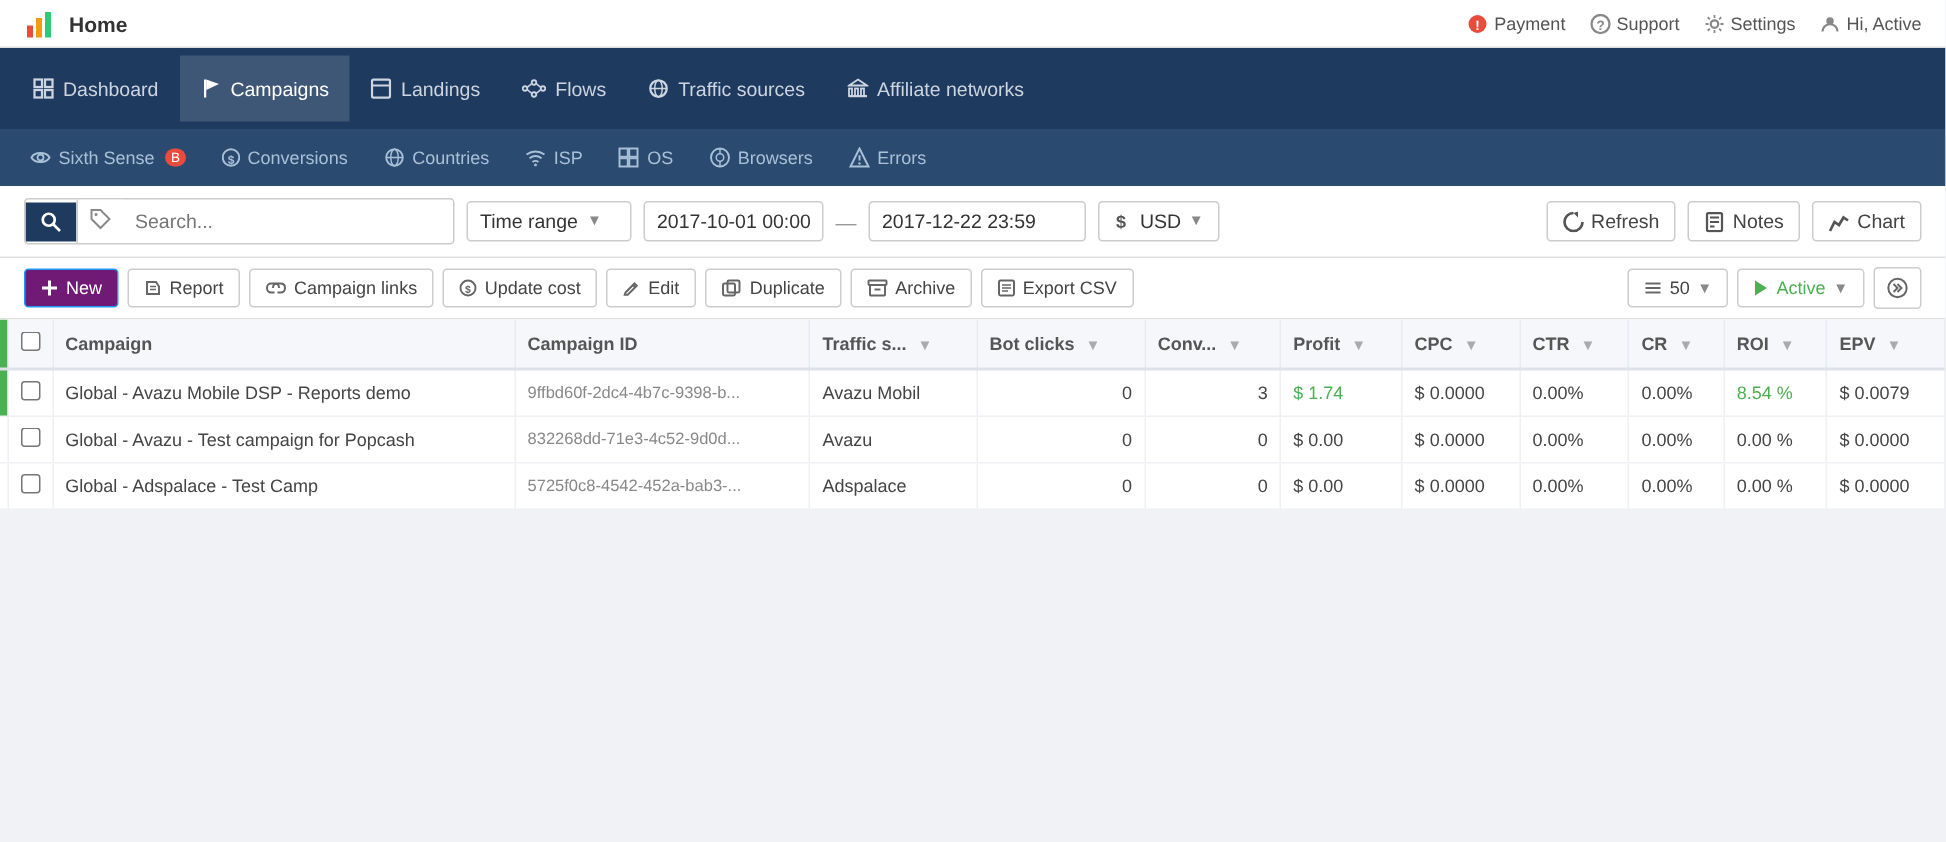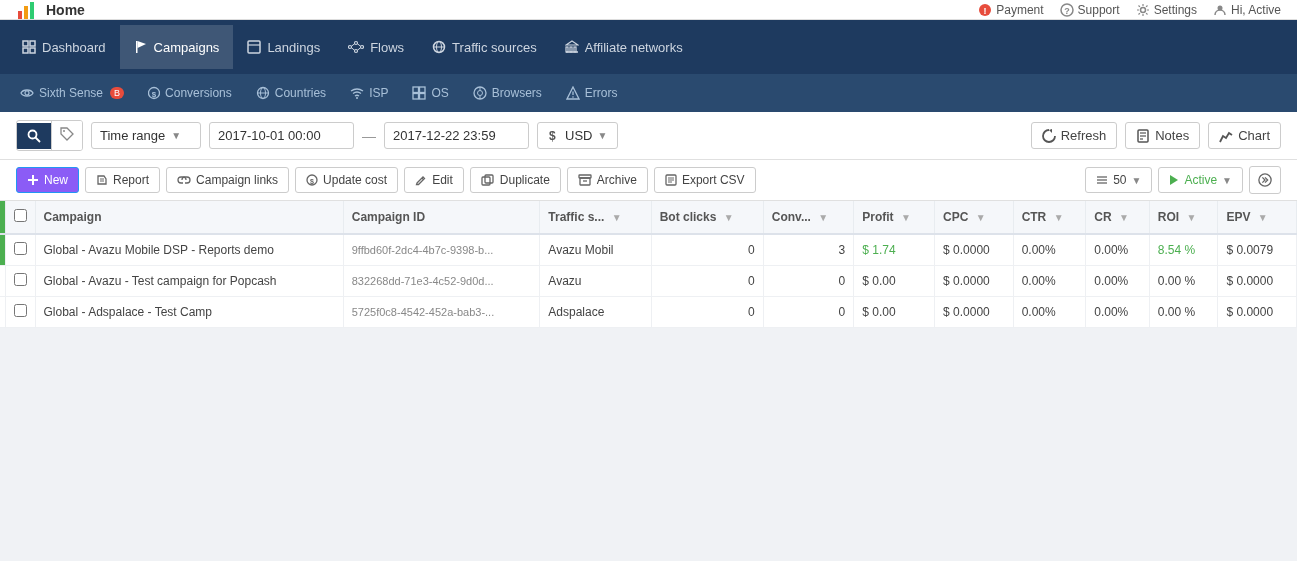--- a/index.html
+++ b/index.html
@@ -5,21 +5,21 @@
     * { box-sizing: border-box; margin: 0; padding: 0; }
     body { font-family: Arial, sans-serif; font-size: 13px; background: #f0f2f5; color: #333; }
 
     
     .topbar {
       background: #fff;
       display: flex;
       align-items: center;
       justify-content: space-between;
       padding: 0 16px;
-      height: 20px;
+      height: 32px;
       border-bottom: 1px solid #ddd;
     }
     .topbar-left { display: flex; align-items: center; gap: 8px; }
     .topbar-right { display: flex; align-items: center; gap: 16px; font-size: 12px; color: #555; }
     .topbar-right span { display: flex; align-items: center; gap: 4px; cursor: pointer; }
 
     
     .navbar {
       background: #1e3a5f;
       display: flex;
@@ -168,21 +168,21 @@
       padding: 5px 10px;
       font-size: 12px;
       background: #fff;
       cursor: pointer;
       display: flex;
       align-items: center;
       gap: 5px;
       color: #444;
     }
     .action-btn.primary {
-      background: #8b5cf6;
+      background: #701a75;
       border-color: #2196F3;
       color: #fff;
     }
     .active-btn {
       border: 1px solid #ccc;
       border-radius: 3px;
       padding: 5px 10px;
       font-size: 12px;
       background: #fff;
       cursor: pointer;
@@ -415,28 +415,29 @@
           <circle cx="5.5" cy="5.5" r="4" fill="none" stroke="#fff" stroke-width="1.8"></circle>
           <line x1="8.5" y1="8.5" x2="13" y2="13" stroke="#fff" stroke-width="1.8"></line>
         </svg>
     </button>
     <button class="tag-btn">
       <svg width="14" height="14" viewBox="0 0 14 14">
           <path d="M1 1 L7 1 L13 7 L7 13 L1 7 Z" fill="none" stroke="#888" stroke-width="1.3"></path>
           <circle cx="4" cy="4" r="1" fill="#888"></circle>
         </svg>
     </button>
+    <input type="text" class="search-input" placeholder="Search..." style="">
   </div>
 
   <div class="time-range-select">
     <span>Time range</span>
     <span class="chevron">▼</span>
   </div>
 
-  <input type="text" class="date-input" style="width: 145px;" value="2017-10-01 00:00">
+  <input type="text" class="date-input" style="width: 120px;" value="2017-10-01 00:00">
   <span class="dash">—</span>
   <input type="text" class="date-input" style="width: 145px;" value="2017-12-22 23:59">
 
   <div class="currency-btn">
     <svg width="12" height="14" viewBox="0 0 12 14">
         <text x="1" y="11" fill="#555" font-size="12" font-weight="bold">$</text>
       </svg>
     <span>USD</span>
     <span class="chevron">▼</span>
   </div>

